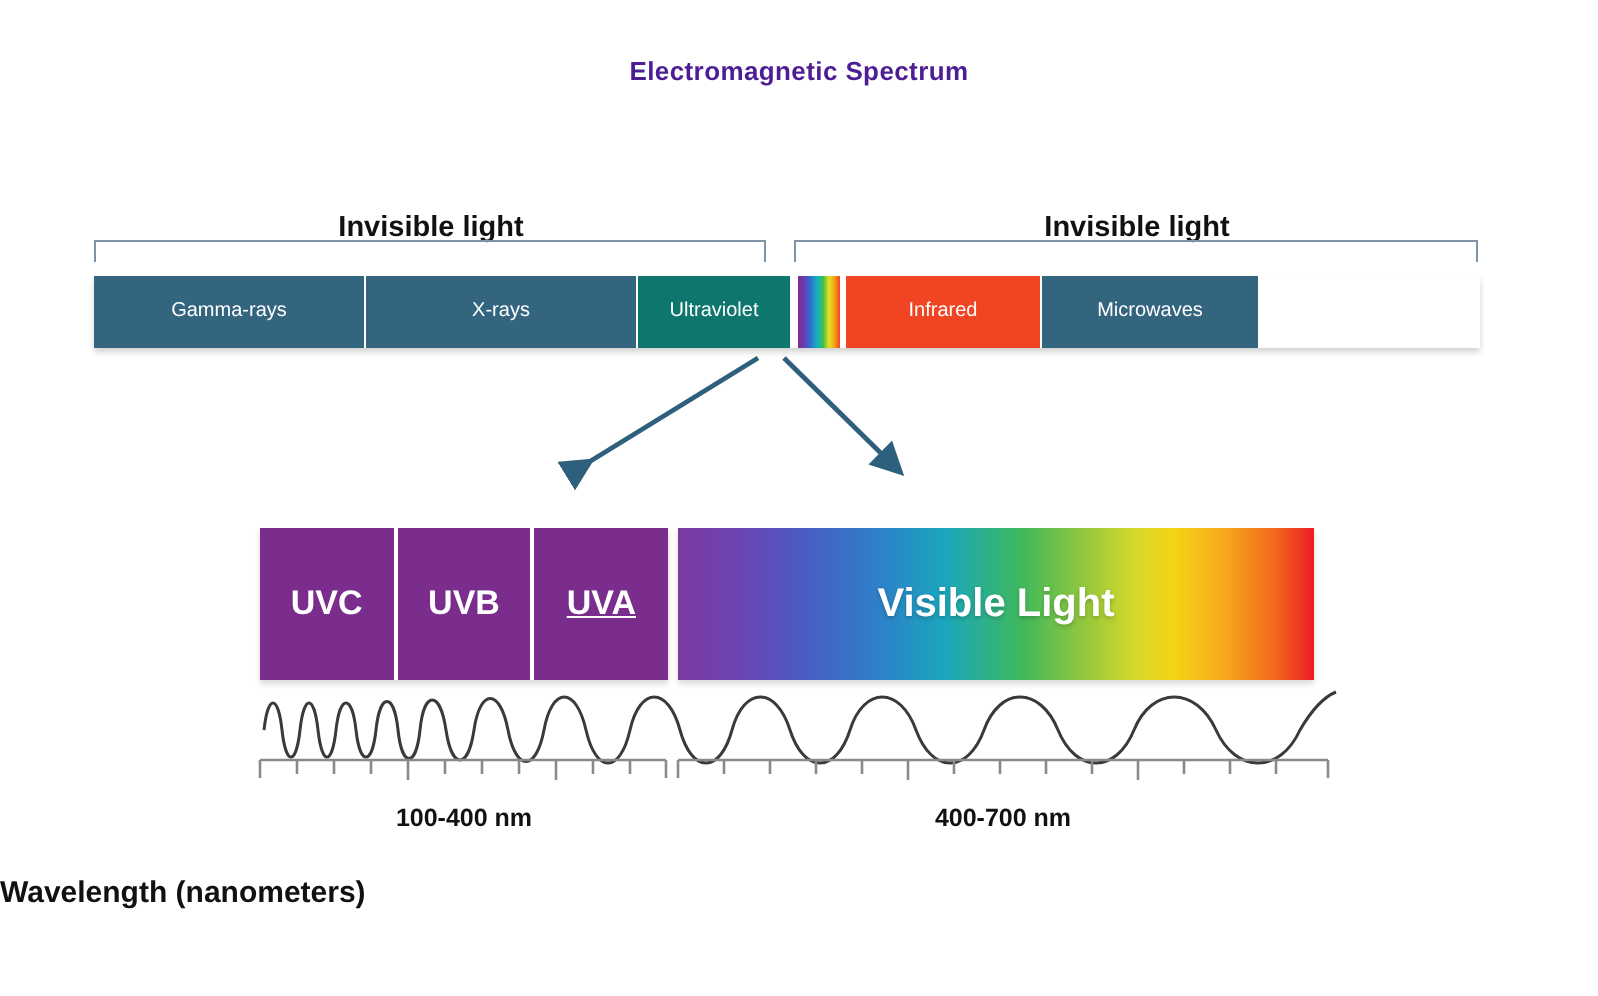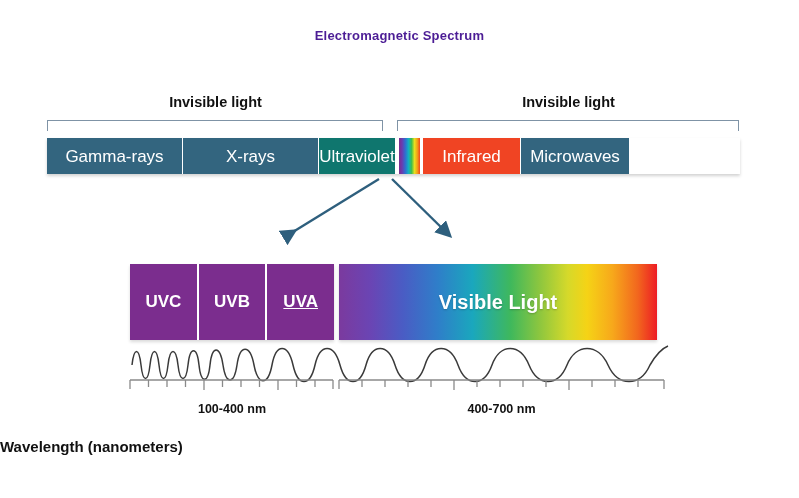--- a/index.html
+++ b/index.html
@@ -12,42 +12,42 @@
   .abs{position:absolute;}
 
   
   #title{
     left:0;top:28px;width:799px;text-align:center;
     font-size:13px;font-weight:bold;letter-spacing:.2px;color:#4c1d95;
   }
 
   
   .bracket-label{
-    font-size:14.5px;font-weight:bold;text-align:center;color:#111;
+    font-size:14.5px;font-weight:bold;text-align:center;color:#111;margin-top:12px;
   }
   #lbl-invis-left{left:47px;top:94px;width:337px;}
   #lbl-invis-right{left:397px;top:94px;width:343px;}
 
   
   .bracket{
     height:10px;border-top:1.6px solid #7f93a6;
     border-left:1.6px solid #7f93a6;border-right:1.6px solid #7f93a6;
   }
   #brk-left{left:47px;top:120px;width:334px;}
   #brk-right{left:397px;top:120px;width:340px;}
 
   
   #spectrum-bar{
     left:47px;top:138px;width:693px;height:36px;
     display:flex;align-items:stretch;
     box-shadow:0 2px 3px rgba(0,0,0,.18);
   }
   .seg{
     display:flex;align-items:center;justify-content:center;
-    color:#ffffff;font-size:17px;line-height:1;
+    color:#ffffff;font-size:10px;line-height:1;
     box-sizing:border-box;border-right:1.5px solid #ffffff;
     white-space:nowrap;
   }
   .seg:last-child{border-right:none;}
   .seg-blue{background:#33657f;}
   .seg-purple{background:#0f766e;}
   .seg-orange{background:#f04423;}
   .seg-rainbow{
     border-right:none;
     background:linear-gradient(90deg,

